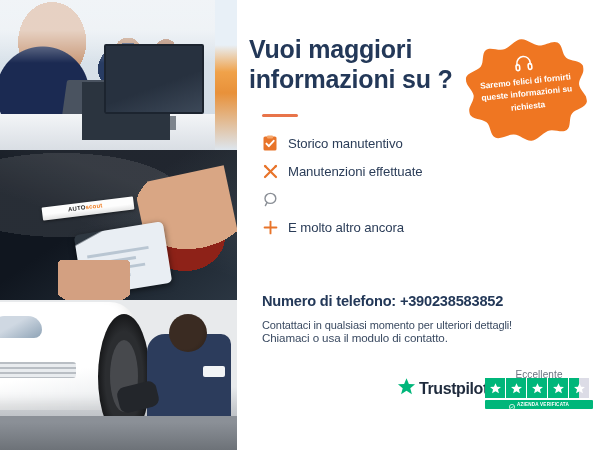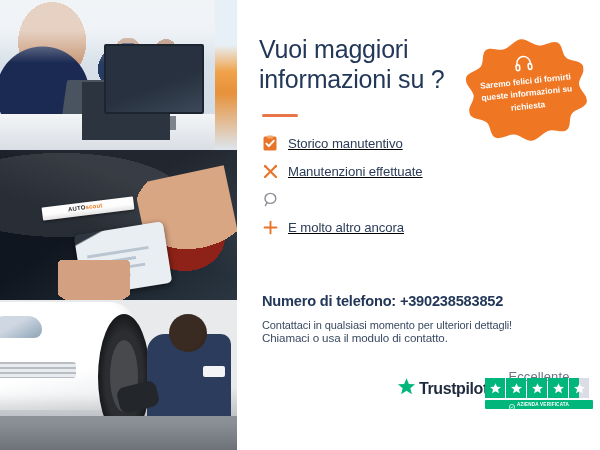--- a/index.html
+++ b/index.html
@@ -89,50 +89,50 @@
   .p3 .head{position:absolute;right:30px;top:14px;width:38px;height:38px;
     background:radial-gradient(circle at 40% 45%, #3a2b22 0 58%, #2a1f18 100%);border-radius:50%;}
   .p3 .badge3{position:absolute;right:12px;top:66px;width:22px;height:11px;background:#f2f4f6;border-radius:2px;}
   .p3 .lift{position:absolute;left:0;bottom:0;width:237px;height:34px;
     background:linear-gradient(180deg,#8b9097 0 18%,#6d7278 100%);}
   .p3 .glove{position:absolute;left:118px;top:84px;width:40px;height:26px;background:#23262b;border-radius:8px;transform:rotate(-14deg);}
 
   
   .content{position:absolute;left:237px;top:0;width:363px;height:450px;background:#fff;}
 
-  .headline{position:absolute;left:22px;top:34px;width:230px;
-    font-size:25px;line-height:30px;font-weight:normal;color:#233858;letter-spacing:-.2px;}
+  .headline{position:absolute;left:12px;top:34px;width:230px;
+    font-size:25px;line-height:30px;font-weight:bold;color:#233858;letter-spacing:-.2px;}
   .rule-orange{position:absolute;left:25px;top:114px;width:36px;height:3px;background:#e8744a;border-radius:2px;}
 
   
   .badge{position:absolute;left:231px;top:37px;width:118px;height:118px;transform:rotate(-6deg);}
   .badge svg{display:block;width:118px;height:118px;}
   .badge .hs{position:absolute;left:0;top:16px;width:118px;text-align:center;}
   .badge .hs svg{display:inline-block;width:20px;height:20px;}
   .badge .btxt{position:absolute;left:0;top:38px;width:118px;text-align:center;
     color:#fff;font-size:8.4px;line-height:12.4px;font-weight:bold;}
 
   
-  .list{position:absolute;left:25px;top:130px;width:300px;text-decoration:underline;}
+  .list{position:absolute;left:25px;top:130px;width:300px;}
   .li{display:flex;align-items:center;height:27px;margin-bottom:1px;}
   .li .ic{width:26px;flex:0 0 26px;display:flex;align-items:center;justify-content:flex-start;}
   .li .ic svg{display:block;}
   .li .lbl{font-size:13.2px;color:#2b3d58;letter-spacing:-.1px;}
 
   
   .phone{position:absolute;left:25px;top:293px;font-size:14.6px;font-weight:bold;color:#233858;letter-spacing:-.2px;}
   .sub1{position:absolute;left:25px;top:319px;font-size:11px;color:#3a4a61;letter-spacing:-.1px;}
   .sub2{position:absolute;left:25px;top:331px;font-size:11.6px;color:#3a4a61;letter-spacing:-.1px;}
 
   
   .tp{position:absolute;left:160px;top:369px;width:196px;height:48px;}
   .tp .logo{position:absolute;left:0;top:8px;display:flex;align-items:center;gap:3px;}
   .tp .logo .nm{font-size:16px;font-weight:bold;color:#1f2b3d;letter-spacing:-.4px;}
   .tp .ecc{position:absolute;left:88px;top:0;width:108px;text-align:center;
-    font-size:13px;color:#6a7380;letter-spacing:.1px;}
+    font-size:10px;color:#6a7380;letter-spacing:.1px;}
   .tp .stars{position:absolute;left:88px;top:9px;display:flex;gap:1px;}
   .tp .st{width:20px;height:20px;background:#00b67a;display:flex;align-items:center;justify-content:center;}
   .tp .st.half{background:linear-gradient(90deg,#00b67a 0 50%,#dcdce6 50% 100%);}
   .tp .ver{position:absolute;left:88px;top:31px;width:108px;height:9px;
     background:#00b67a;border-radius:1px;display:flex;align-items:center;justify-content:center;gap:2px;}
   .tp .ver .vt{font-size:4.6px;color:#fff;font-weight:bold;letter-spacing:.2px;}
 </style>
 </head>
 <body>
 

